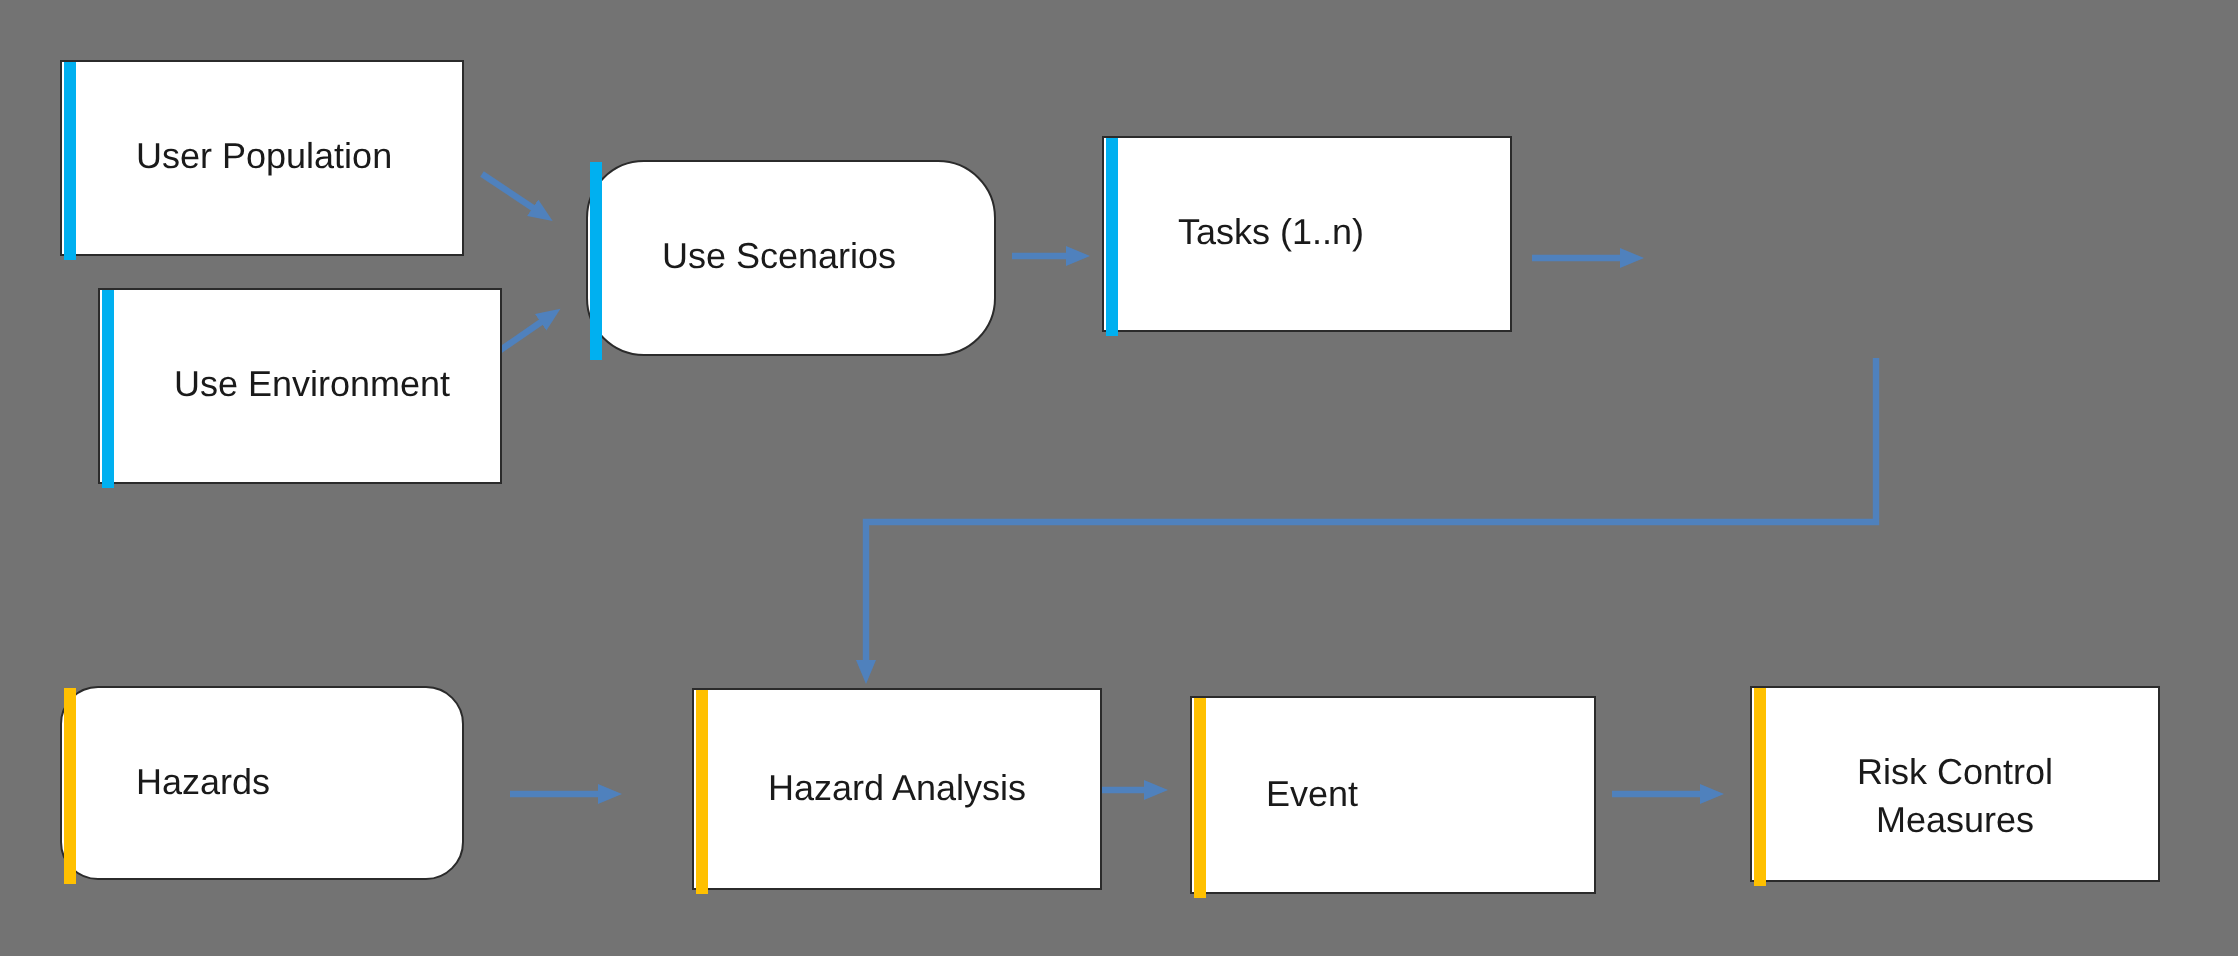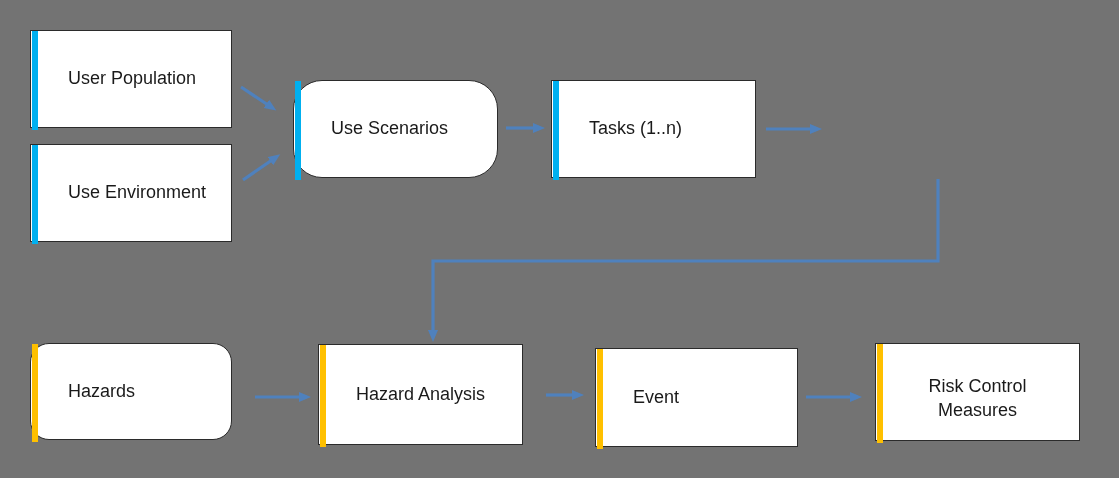--- a/index.html
+++ b/index.html
@@ -48,24 +48,24 @@
     padding: 0 24px;
     width: 100%;
     text-align: center;
     box-sizing: border-box;
     margin-top: 13px;
   }
   
   #n-user-population { left: 30px;  top: 30px;  width: 202px; height: 98px; }
   #n-use-environment { left: 30px;  top: 144px; width: 202px; height: 98px; }
   #n-use-scenarios   { left: 293px; top: 80px;  width: 205px; height: 98px; border-radius: 29px; }
-  #n-tasks           { left: 551px; top: 80px;  width: 205px; height: 98px; }
+  #n-tasks           { left: 551px; top: 68px;  width: 205px; height: 98px; }
   #n-use-risk-event  { left: 837px; top: 80px;  width: 205px; height: 98px; }
   #n-hazards         { left: 30px;  top: 343px; width: 202px; height: 97px; border-radius: 19px; }
-  #n-hazard-analysis { left: 318px; top: 344px; width: 205px; height: 101px; }
+  #n-hazard-analysis { left: 346px; top: 344px; width: 205px; height: 101px; }
   #n-harms           { left: 595px; top: 348px; width: 203px; height: 99px; }
   #n-risk-control    { left: 875px; top: 343px; width: 205px; height: 98px; }
 </style>
 </head>
 <body>
 
 <div class="canvas">
 
   <svg class="connectors" viewBox="0 0 1119 478" xmlns="http://www.w3.org/2000/svg">
     <defs>
@@ -81,21 +81,21 @@
     <path class="connector" d="M255,397 L301,397" marker-end="url(#arrowhead)" stroke="#4F81BD"></path>
     <path class="connector" d="M546,395 L574,395" marker-end="url(#arrowhead)" stroke="#4F81BD"></path>
     <path class="connector" d="M806,397 L852,397" marker-end="url(#arrowhead)" stroke="#4F81BD"></path>
   </svg>
 
   <div class="node" id="n-user-population" style="border-color: rgb(43, 43, 43); color: rgb(26, 26, 26);">
     <span class="stripe" style="background: rgb(0, 176, 240);"></span>
     <span class="label">User Population</span>
   </div>
 
-  <div class="node" id="n-use-environment" style="border-color: rgb(43, 43, 43); color: rgb(26, 26, 26);">
+  <div class="node" id="n-use-environment" style="border-color: rgb(43, 43, 43); color: rgb(26, 26, 26); margin-left: 19px;">
     <span class="stripe" style="background: rgb(0, 176, 240);"></span>
     <span class="label">Use Environment</span>
   </div>
 
   <div class="node" id="n-use-scenarios" style="border-color: rgb(43, 43, 43); color: rgb(26, 26, 26);">
     <span class="stripe" style="background: rgb(0, 176, 240);"></span>
     <span class="label">Use Scenarios</span>
   </div>
 
   <div class="node" id="n-tasks" style="border-color: rgb(43, 43, 43); color: rgb(26, 26, 26);">

